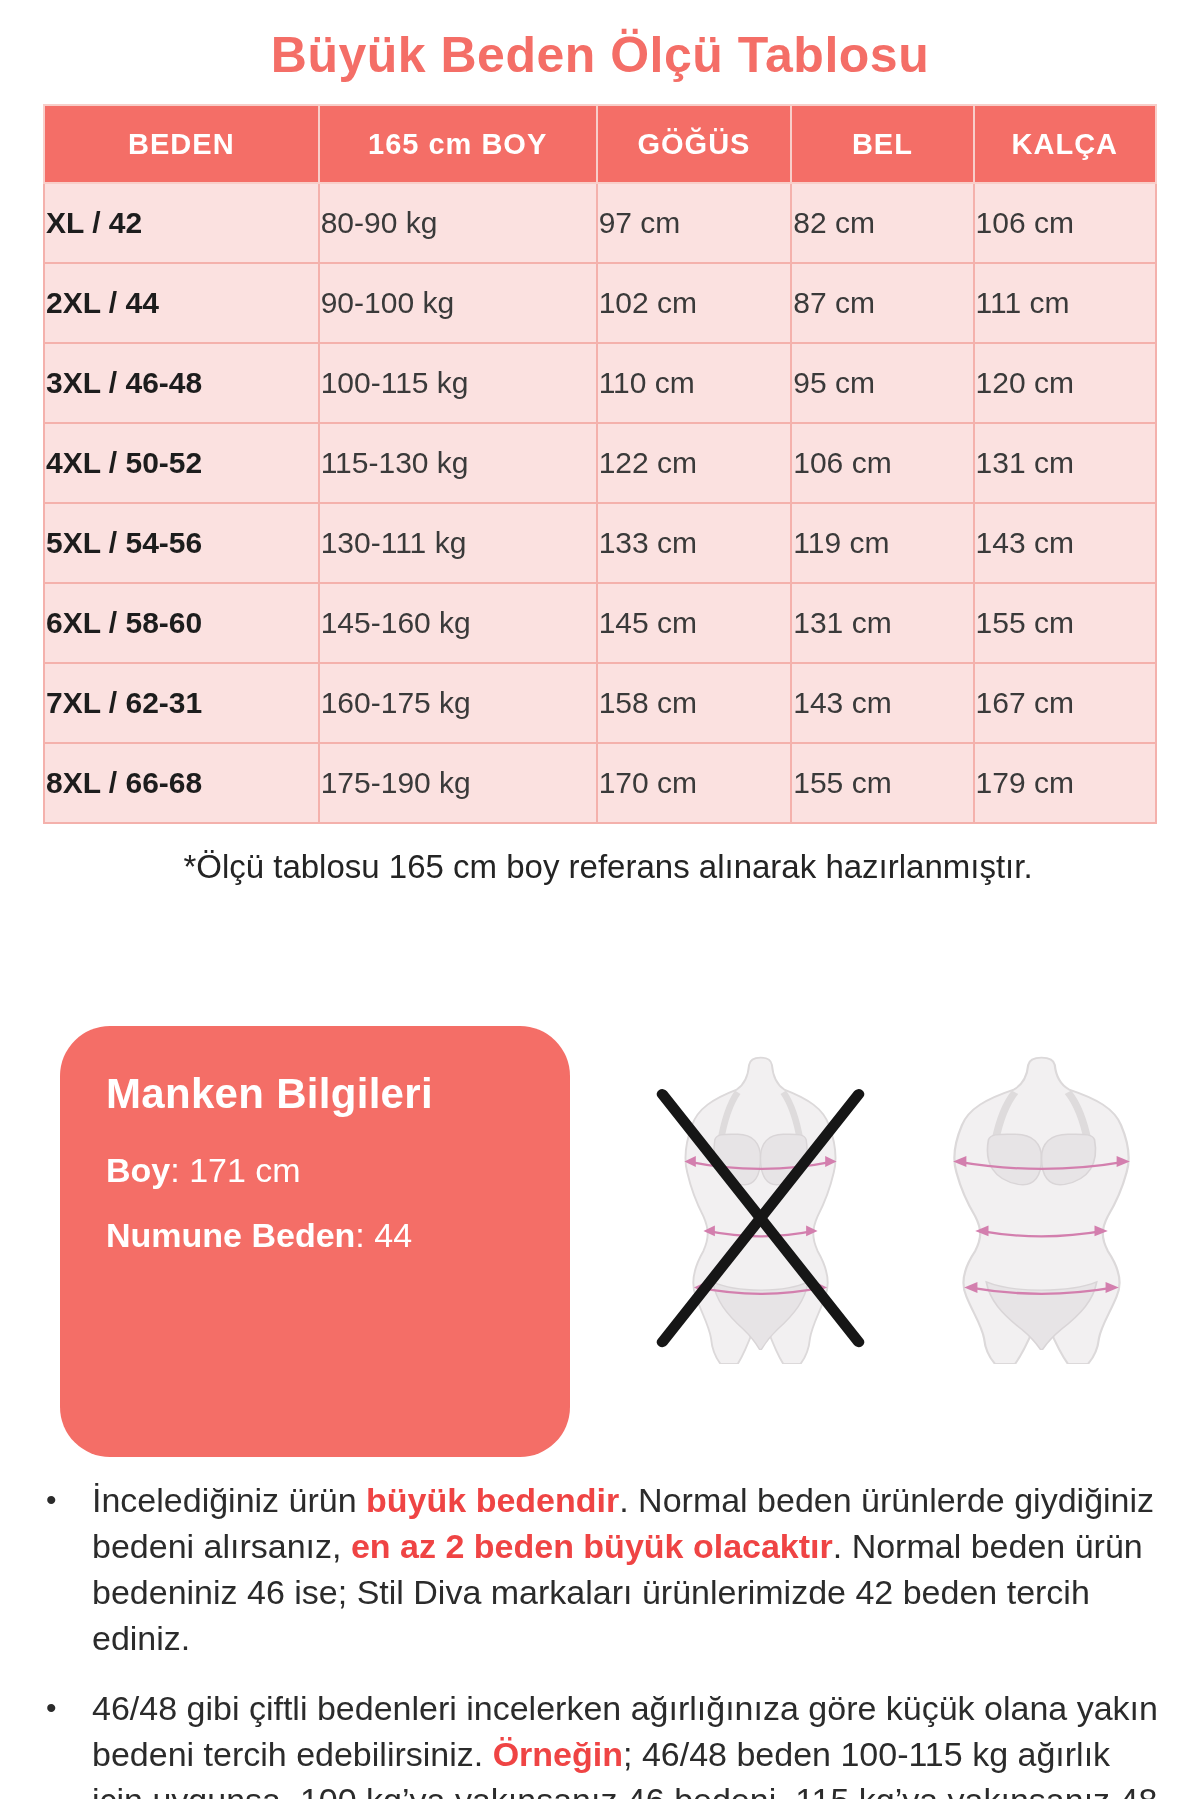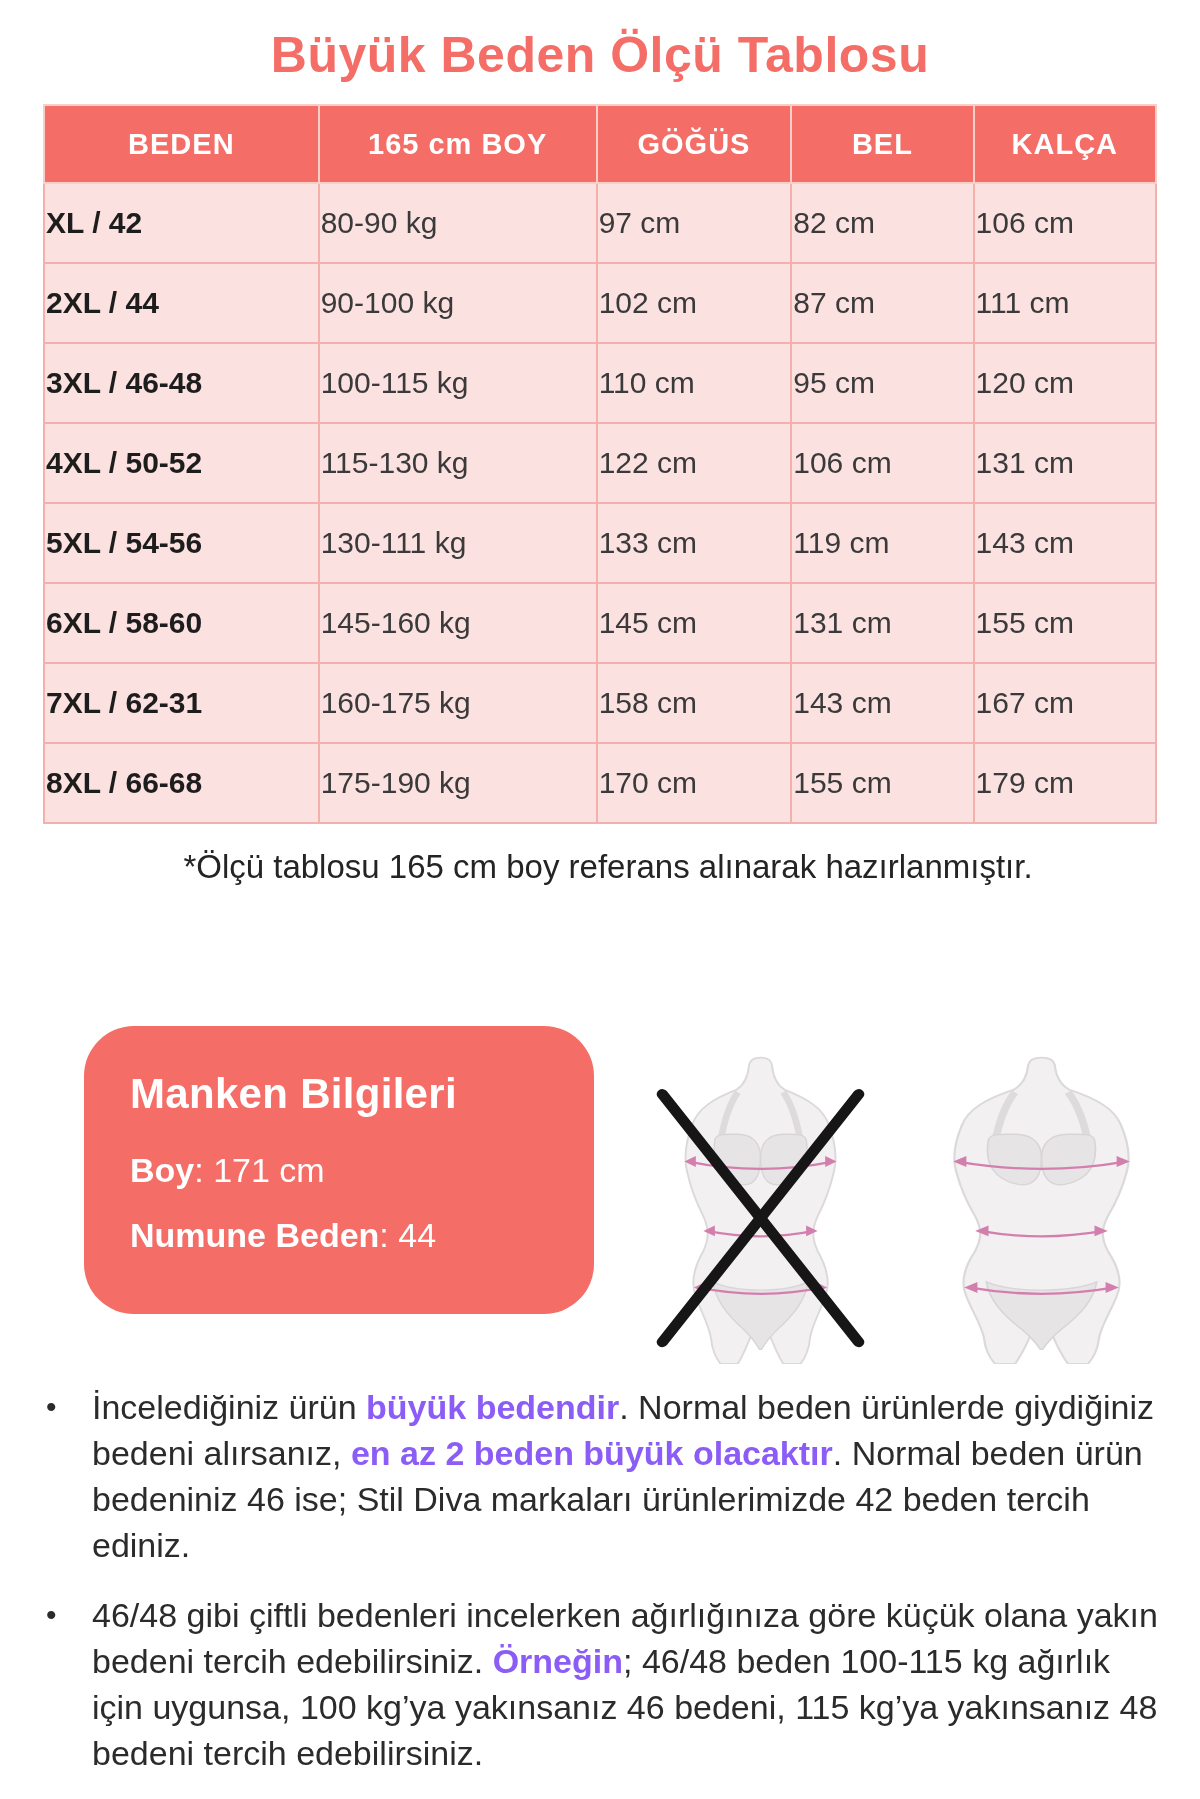--- a/index.html
+++ b/index.html
@@ -33,43 +33,43 @@
     font-size:30px;color:#3a3a3a;border:2px solid var(--border);
   }
   .size-table td.col-size{font-weight:700;color:#1d1d1d;}
   .table-note{
     margin:24px 0 0;text-align:center;font-size:33px;color:#242424;font-weight:400;padding-left:16px;
   }
   .info-row{
     margin:140px 42px 0 60px;display:flex;justify-content:space-between;align-items:flex-start;
   }
   .model-box{
-    width:510px;height:288px;background:var(--accent);border-radius:50px;
-    padding:44px 36px 0 46px;color:#ffffff;margin-left:24px;
+    width:510px;height:431px;background:var(--accent);border-radius:50px;
+    padding:44px 36px 0 46px;color:#ffffff;
   }
   .model-box h2{margin:0 0 32px;font-size:42px;font-weight:800;letter-spacing:.3px;}
   .model-box p{margin:0 0 24px;font-size:34px;font-weight:300;line-height:1.2;}
   .model-box p strong{font-weight:800;}
   .figures{display:flex;gap:56px;margin-top:28px;padding-right:4px;}
   .figure svg{display:block;}
   .body-fill{fill:#f2f0f1;stroke:#dcd9da;stroke-width:2;}
   .bra-fill{fill:#e7e4e6;stroke:#d9d5d7;stroke-width:1.5;}
   .strap{fill:none;stroke:#dedbdc;stroke-width:7;}
   .measure{fill:none;stroke:#d37fae;stroke-width:2.5;}
   .arrow{fill:#d37fae;}
   .cross line{stroke:#161616;stroke-width:11;stroke-linecap:round;}
   .notes{
     list-style:none;margin:20px 30px 0 46px;padding:0;
   }
   .notes li{
     display:flex;gap:8px;margin:0 0 24px;
     font-size:34px;line-height:46px;color:#2b2b2b;
   }
   .notes .dot{width:38px;flex:0 0 38px;text-align:left;font-size:30px;line-height:46px;}
-  .notes strong{font-weight:800;color:#8b5cf6;}
+  .notes strong{font-weight:800;color:#ef4444;}
   .svg-defs{position:absolute;width:0;height:0;overflow:hidden;}
 </style>
 </head>
 <body>
 
 <svg class="svg-defs" xmlns="http://www.w3.org/2000/svg" aria-hidden="true">
   <defs>
     <g id="torso-shape">
       <path class="body-fill" d="M110,4 C103,4 99,6 98,12 C97,24 94,33 85,39 C60,49 44,60 38,78
         C31,98 29,114 33,130 C37,148 43,164 50,178 C56,192 56,202 50,216 C40,234 36,250 42,266

